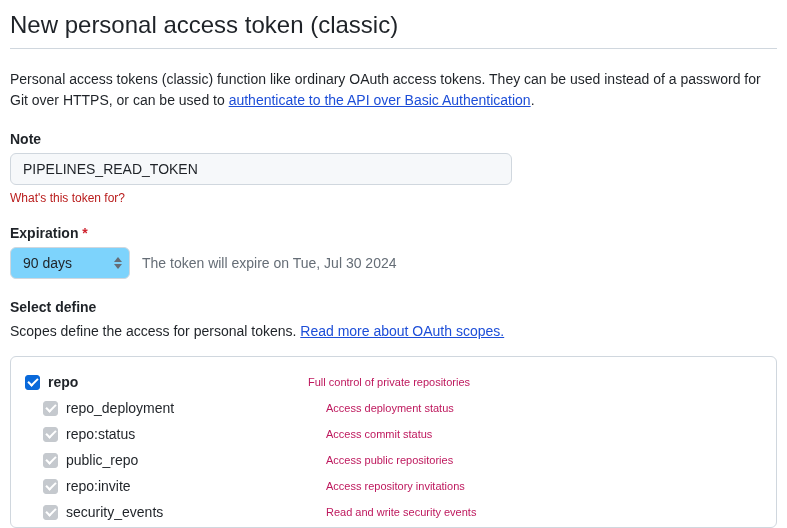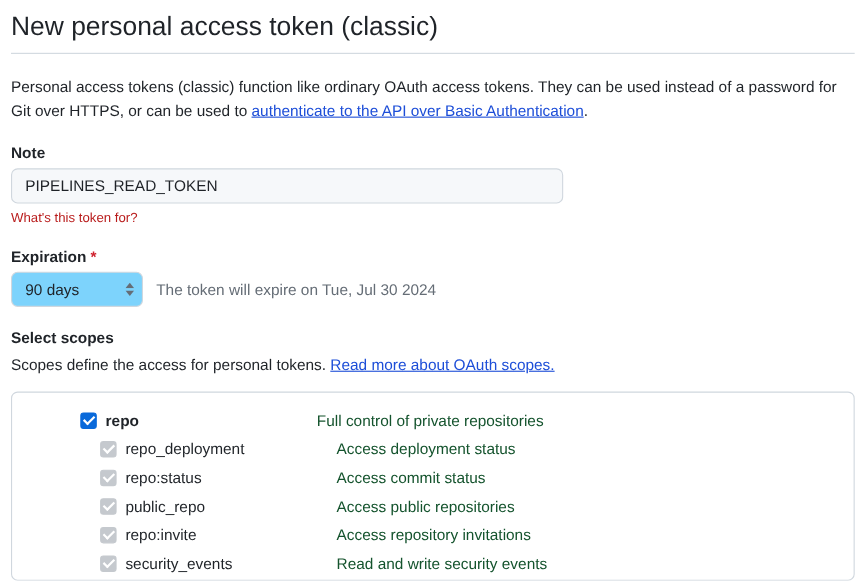--- a/index.html
+++ b/index.html
@@ -94,23 +94,22 @@
   }
   .scope-row {
     display: flex;
     align-items: center;
     padding: 3px 0 7px 0;
   }
   .scope-row.child { padding-left: 18px; }
   .scope-left {
     display: flex;
     align-items: flex-end;
-    width: 215px;
+    width: 283px;
     flex-shrink: 0;
-    margin-left: 48px;
   }
   .chk {
     appearance: none;
     width: 15px;
     height: 15px;
     border-radius: 3px;
     margin: 0 8px 0 0;
     position: relative;
     cursor: pointer;
     flex-shrink: 0;
@@ -130,22 +129,22 @@
     top: 0px;
     width: 4px;
     height: 8px;
     border: solid #fff;
     border-width: 0 2px 2px 0;
     transform: rotate(45deg);
   }
   .scope-name { font-weight: 600; }
   .scope-row.child .scope-name { font-weight: 400; }
   .scope-desc {
-    color: #14532d;
-    font-size: 14px;
+    color: #be185d;
+    font-size: 11px;
   }
 </style>
 </head>
 <body>
 
 <h1 class="page-title">New personal access token (classic)</h1>
 
 <p class="intro">
   <span>Personal access tokens (classic) function like ordinary OAuth access tokens. They can be used instead of a password for Git over HTTPS, or can be used to </span><a href="#" class="link">authenticate to the API over Basic Authentication</a><span>.</span>
 </p>
@@ -173,21 +172,21 @@
         <svg width="8" height="5" viewBox="0 0 8 5" style="margin-top:2px">
             <path d="M0 0 L4 5 L8 0 Z" fill="#656d76"></path>
           </svg>
       </span>
     </div>
     <div class="exp-text">The token will expire on Tue, Jul 30 2024</div>
   </div>
 </div>
 
 <div class="section">
-  <label class="field-label">Select scopes</label>
+  <label class="field-label">Select define</label>
   <p class="scopes-intro">
     <span>Scopes define the access for personal tokens. </span><a href="#" class="link">Read more about OAuth scopes.</a>
   </p>
   <div class="scopes-box" id="scopes-container">
       <div class="scope-row">
         <div class="scope-left">
           <span class="chk checked-primary"></span>
           <span class="scope-name">repo</span>
         </div>
         <div class="scope-desc">Full control of private repositories</div>

